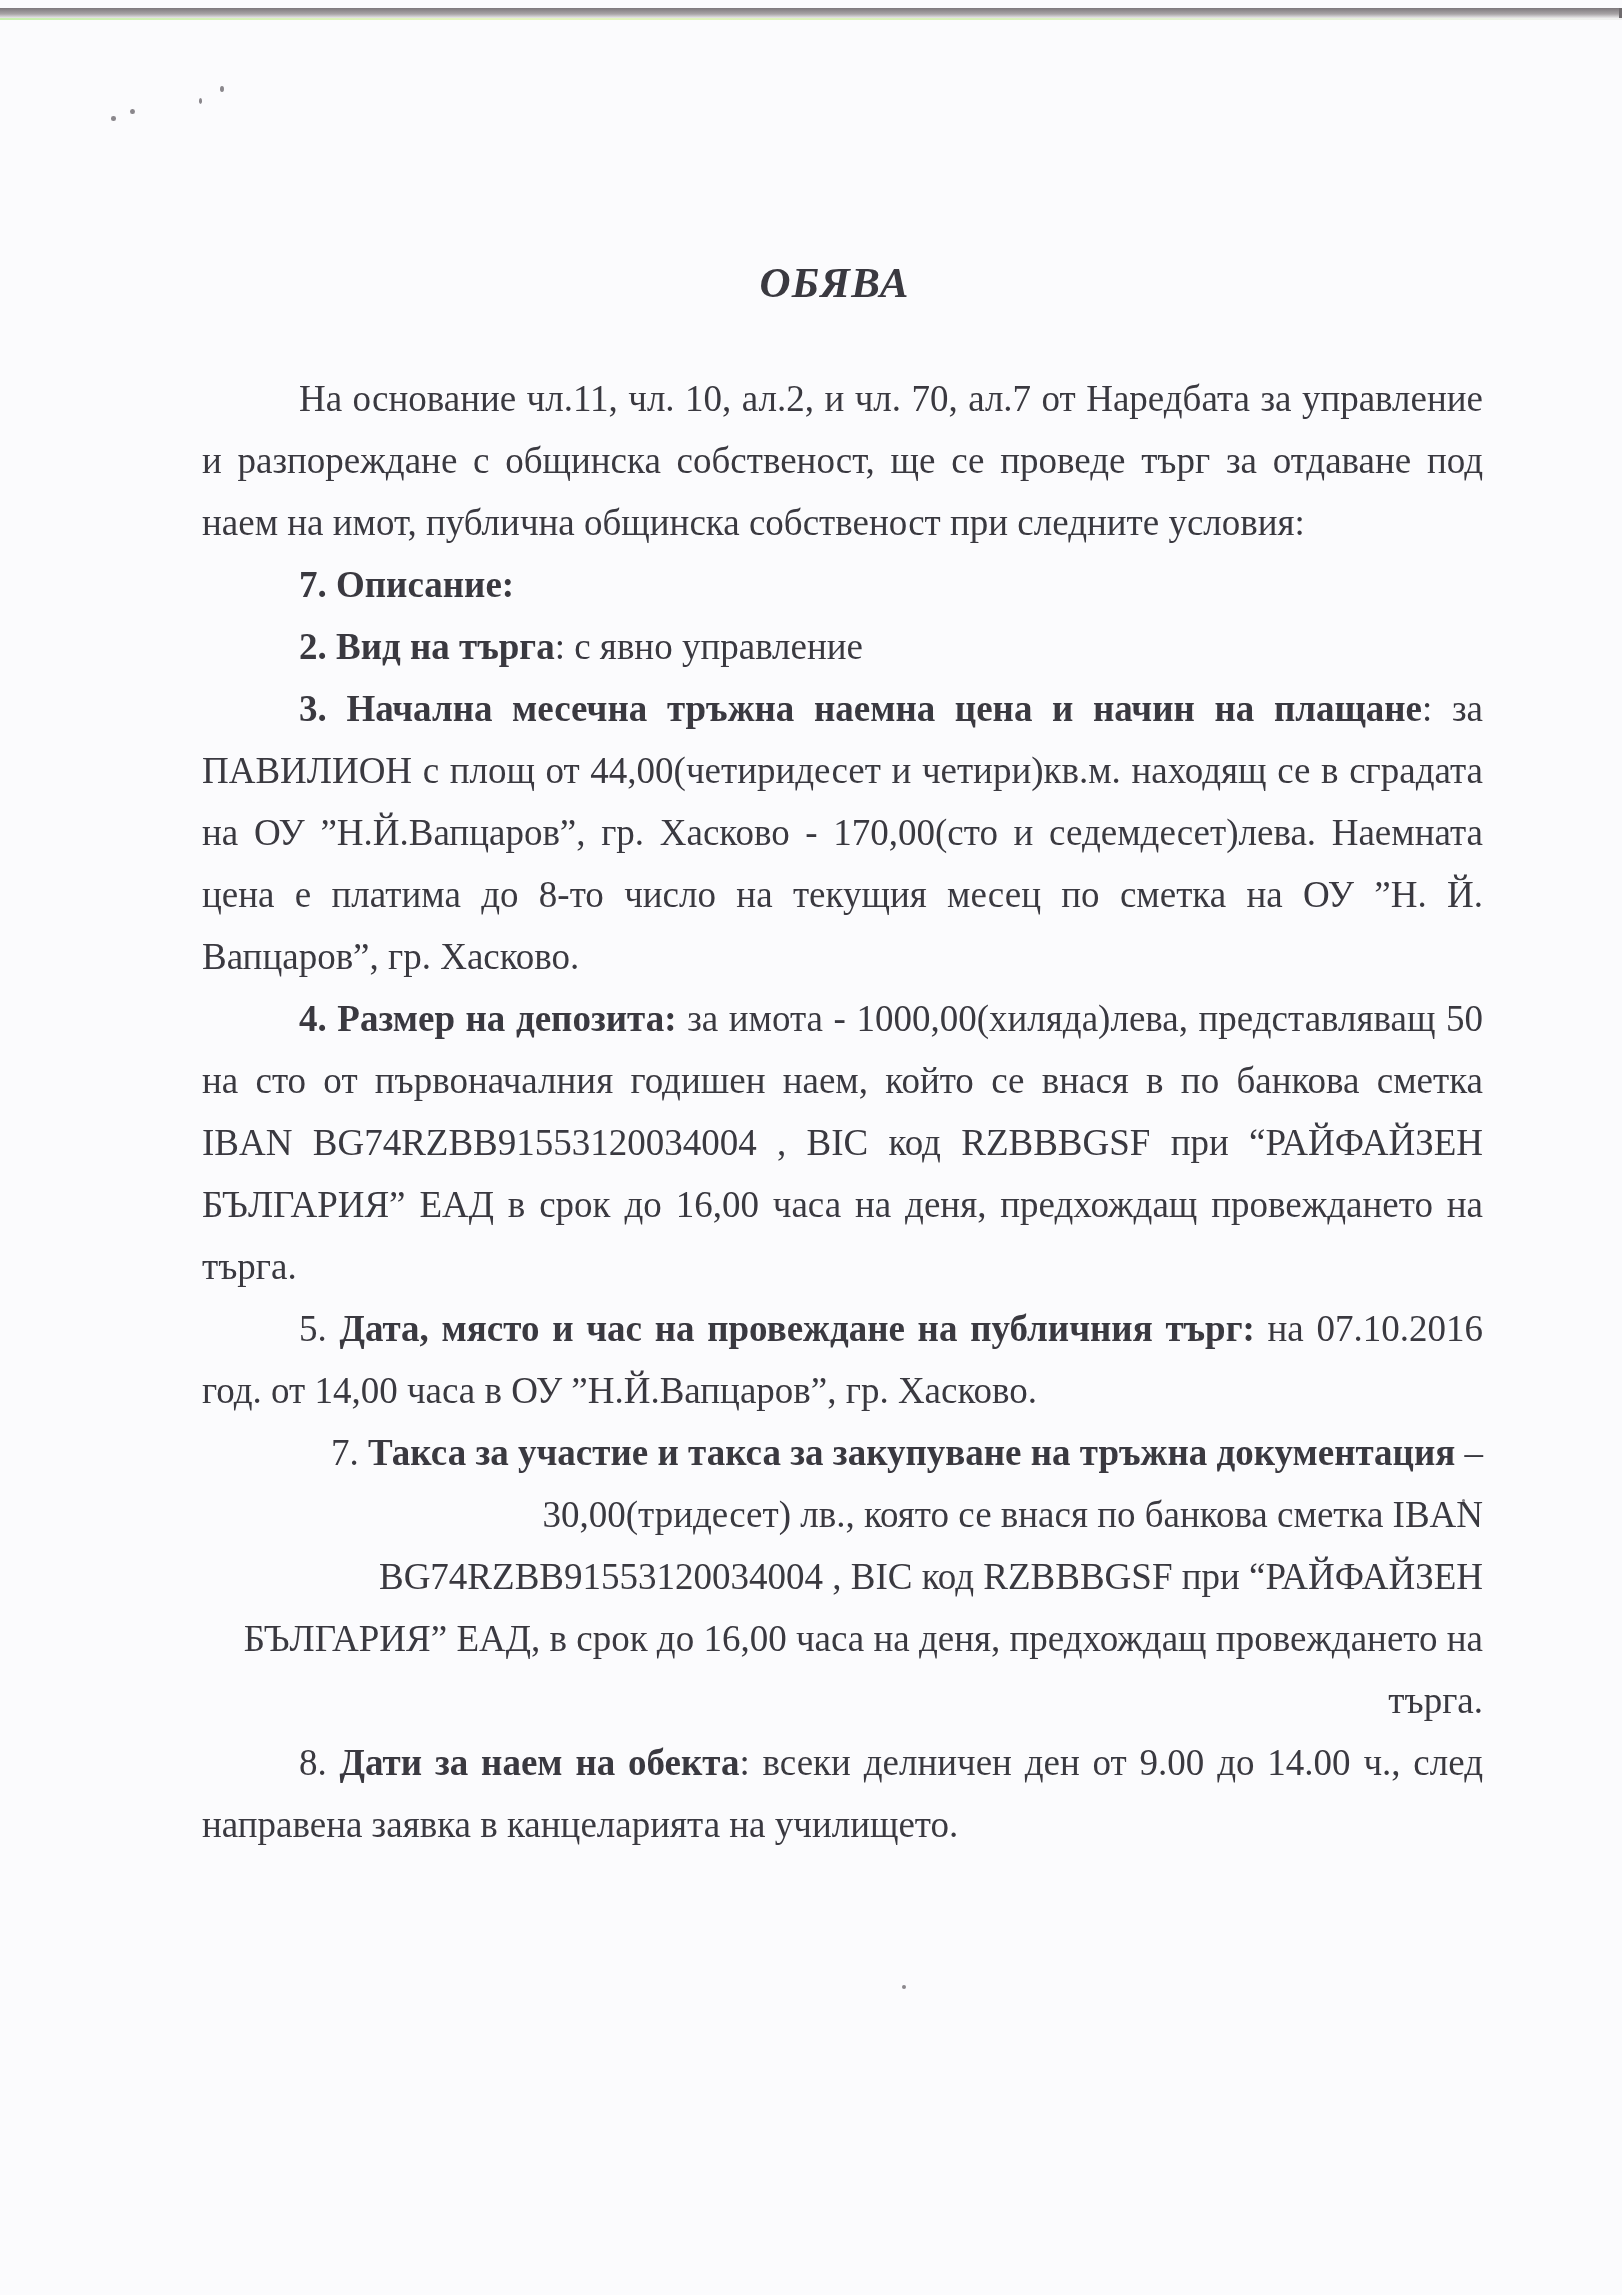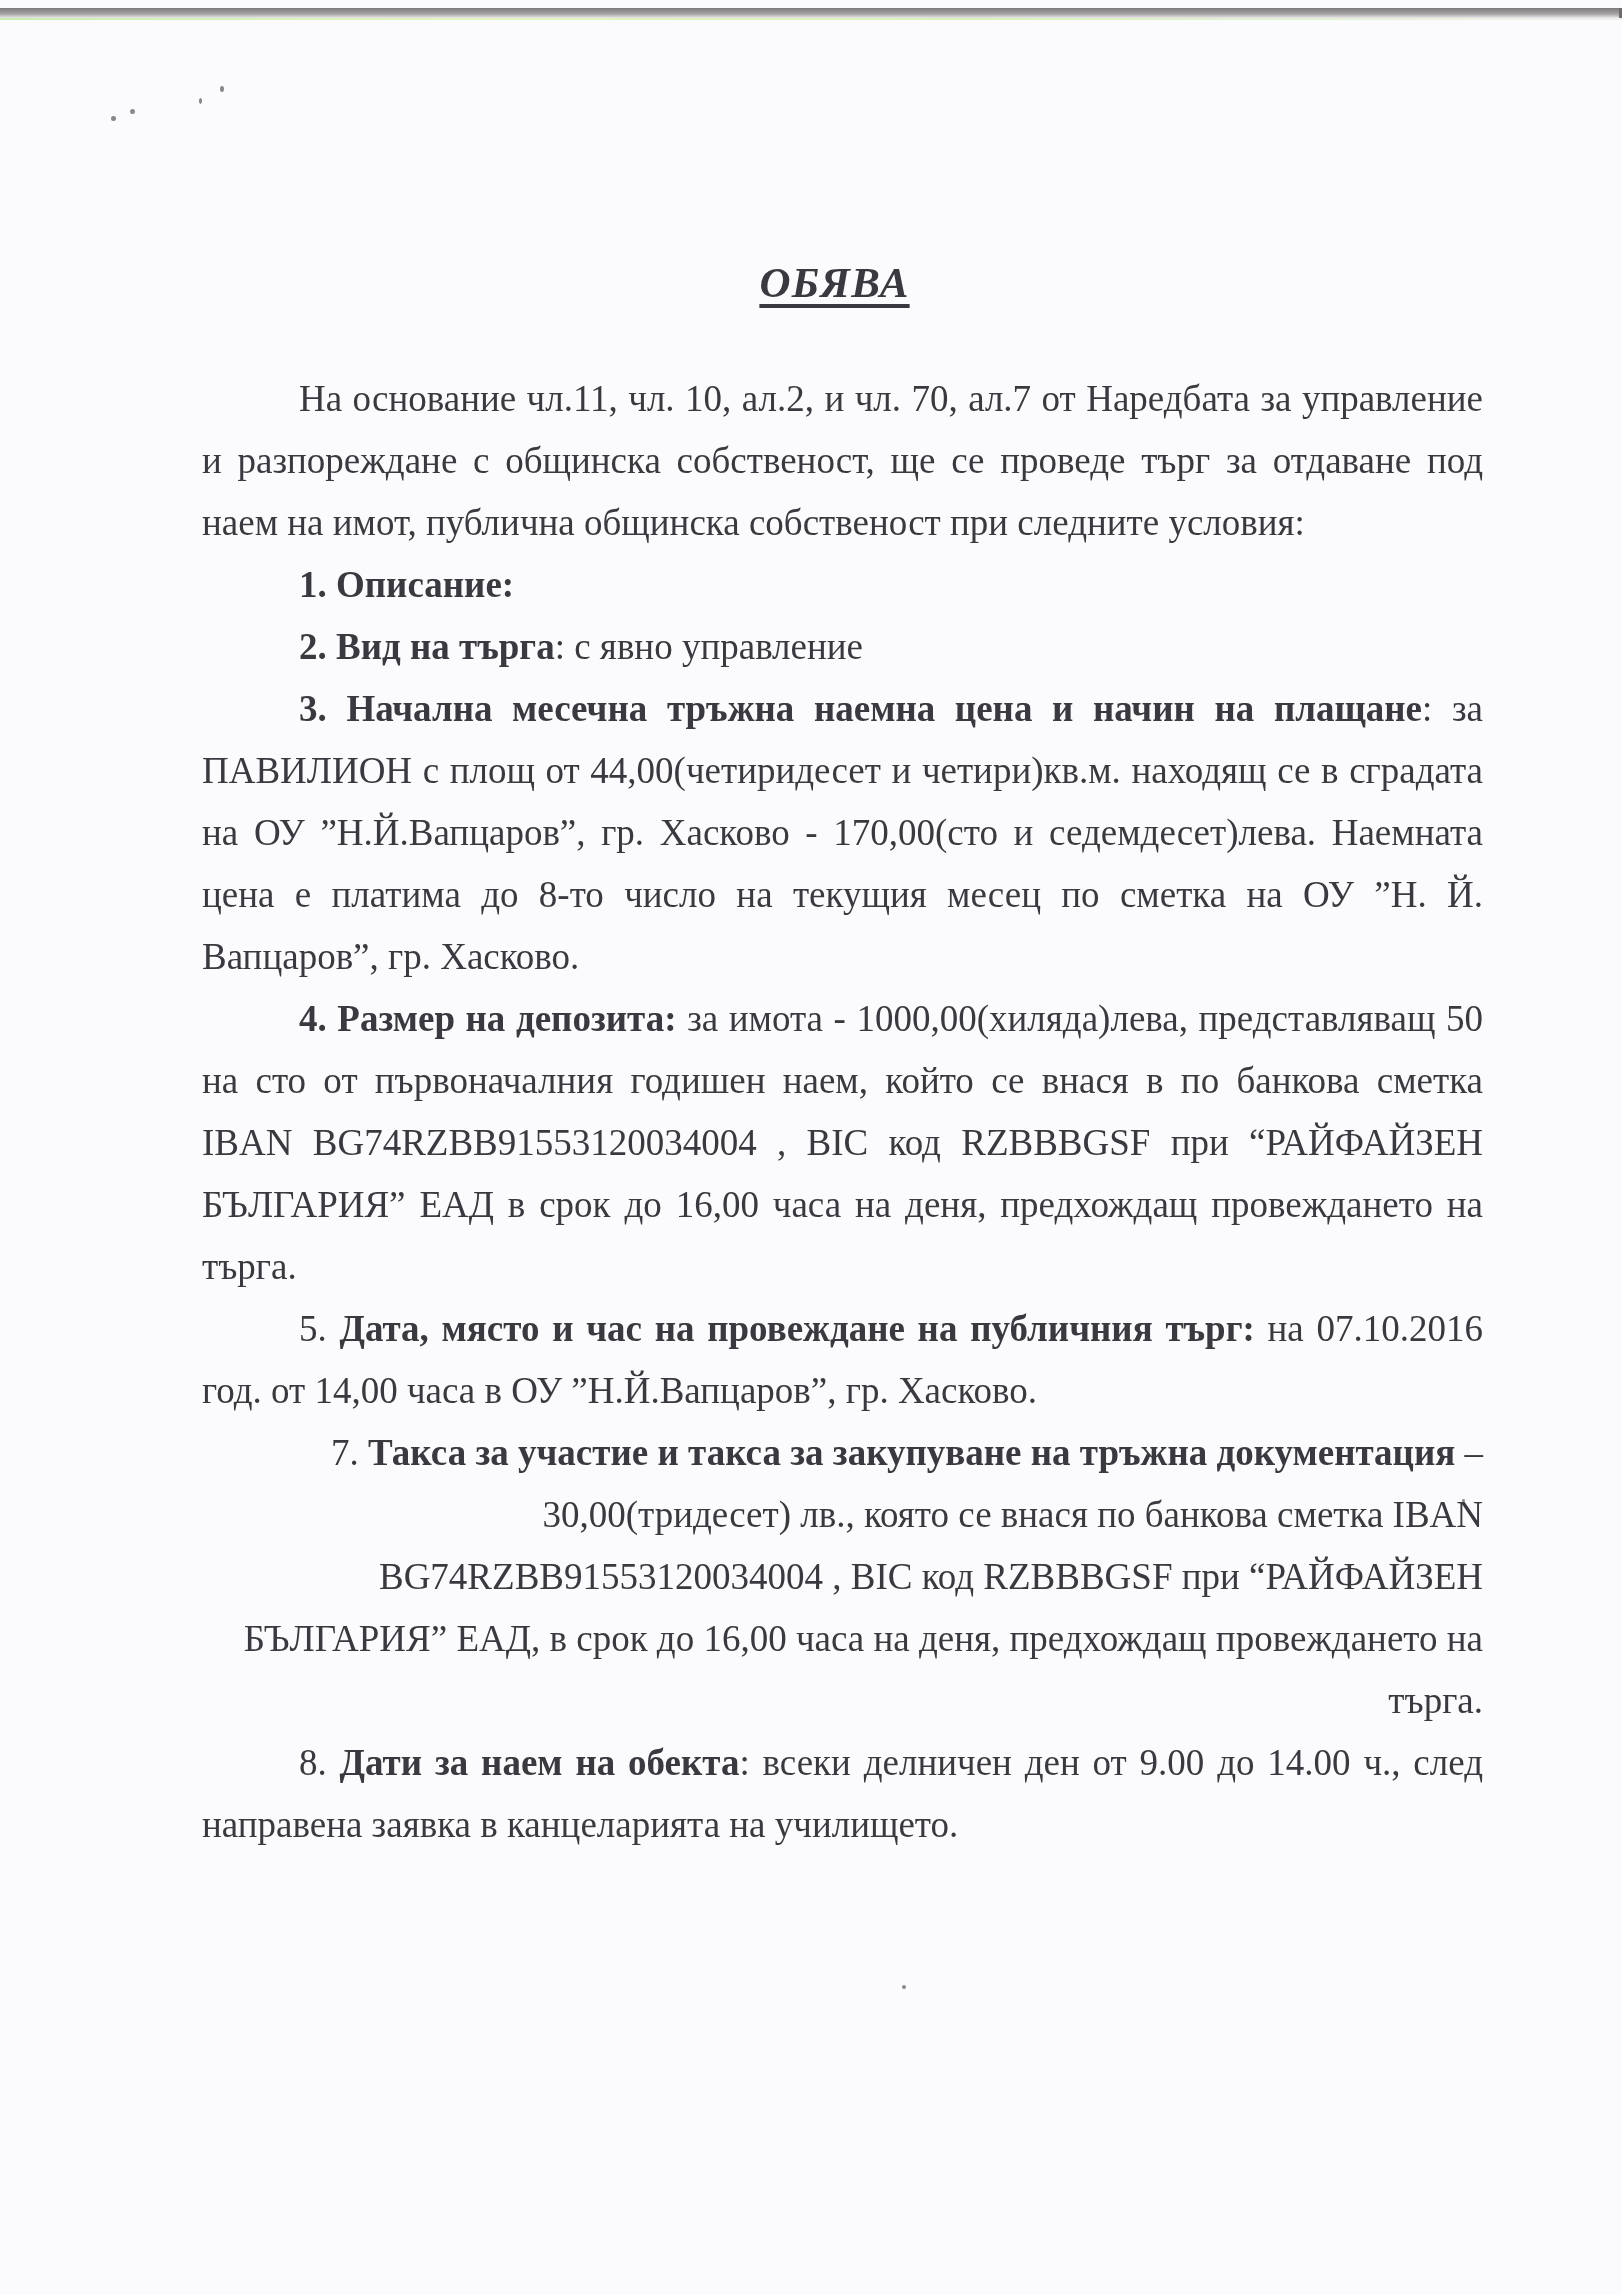--- a/index.html
+++ b/index.html
@@ -21,21 +21,21 @@
   .scan-edge-right {
     position: absolute; right: 0; top: 7.9px; width: 3.9px; height: 10.5px; background: #6f6b6e;
   }
   .speck { position: absolute; border-radius: 50%; background: #8a878c; }
   .title {
     position: absolute; left: 0; width: 1669px; top: 258px; text-align: center;
     font-size: 43px; font-weight: bold; font-style: italic;
     letter-spacing: 1.3px;
   }
   .title span {
-    text-decoration: underline; text-decoration-thickness: 3.9px; text-underline-offset: 6.5px; text-align: center;
+    text-decoration-thickness: 3.9px; text-underline-offset: 6.5px; text-align: center;
   }
   .body {
     position: absolute; left: 202px; top: 368px; width: 1281px;
     font-size: 37px; line-height: 62px; text-align: justify;
   }
   .para { margin: 0; text-indent: 97px; }
   .para.bold-all b, .para b { font-weight: bold; }
 </style>
 </head>
 <body>
@@ -50,21 +50,21 @@
 <div class="speck" style="left:902px;top:1985px;width:3.9px;height:3.9px;"></div>
 <div class="speck" style="left:1462px;top:1499px;width:2.6px;height:3.3px;"></div>
 
 <div class="title">
   <span>ОБЯВА</span>
 </div>
 
 <div class="body">
   <p class="para">На основание чл.11, чл. 10, ал.2, и чл. 70, ал.7 от Наредбата за управление и разпореждане с общинска собственост, ще се проведе търг за отдаване под наем на имот, публична общинска собственост при следните условия:</p>
 
-  <p class="para"><b>1. Описание:</b></p>
+  <p class="para"><b>7. Описание:</b></p>
 
   <p class="para"><b>2. Вид на търга</b><span>: с явно управление</span></p>
 
   <p class="para"><b>3. Начална месечна тръжна наемна цена и начин на плащане</b><span>: за ПАВИЛИОН с площ от 44,00(четиридесет и четири)кв.м. находящ се в сградата на  ОУ ”Н.Й.Вапцаров”, гр. Хасково - 170,00(сто и седемдесет)лева. Наемната цена е платима до 8-то число на текущия месец по сметка на ОУ ”Н. Й. Вапцаров”, гр. Хасково.</span></p>
 
   <p class="para"><b>4. Размер на депозита:</b><span> за имота - 1000,00(хиляда)лева, представляващ  50 на сто от първоначалния годишен наем, който се внася в по банкова сметка IBAN  BG74RZBB91553120034004 , BIC код RZBBBGSF при “РАЙФАЙЗЕН БЪЛГАРИЯ” ЕАД в срок до 16,00 часа на деня, предхождащ провеждането на търга.</span></p>
 
   <p class="para"><span>5. </span><b>Дата, място и час на провеждане на публичния търг:</b><span> на 07.10.2016 год. от 14,00 часа в  ОУ ”Н.Й.Вапцаров”, гр. Хасково.</span></p>
 
 

